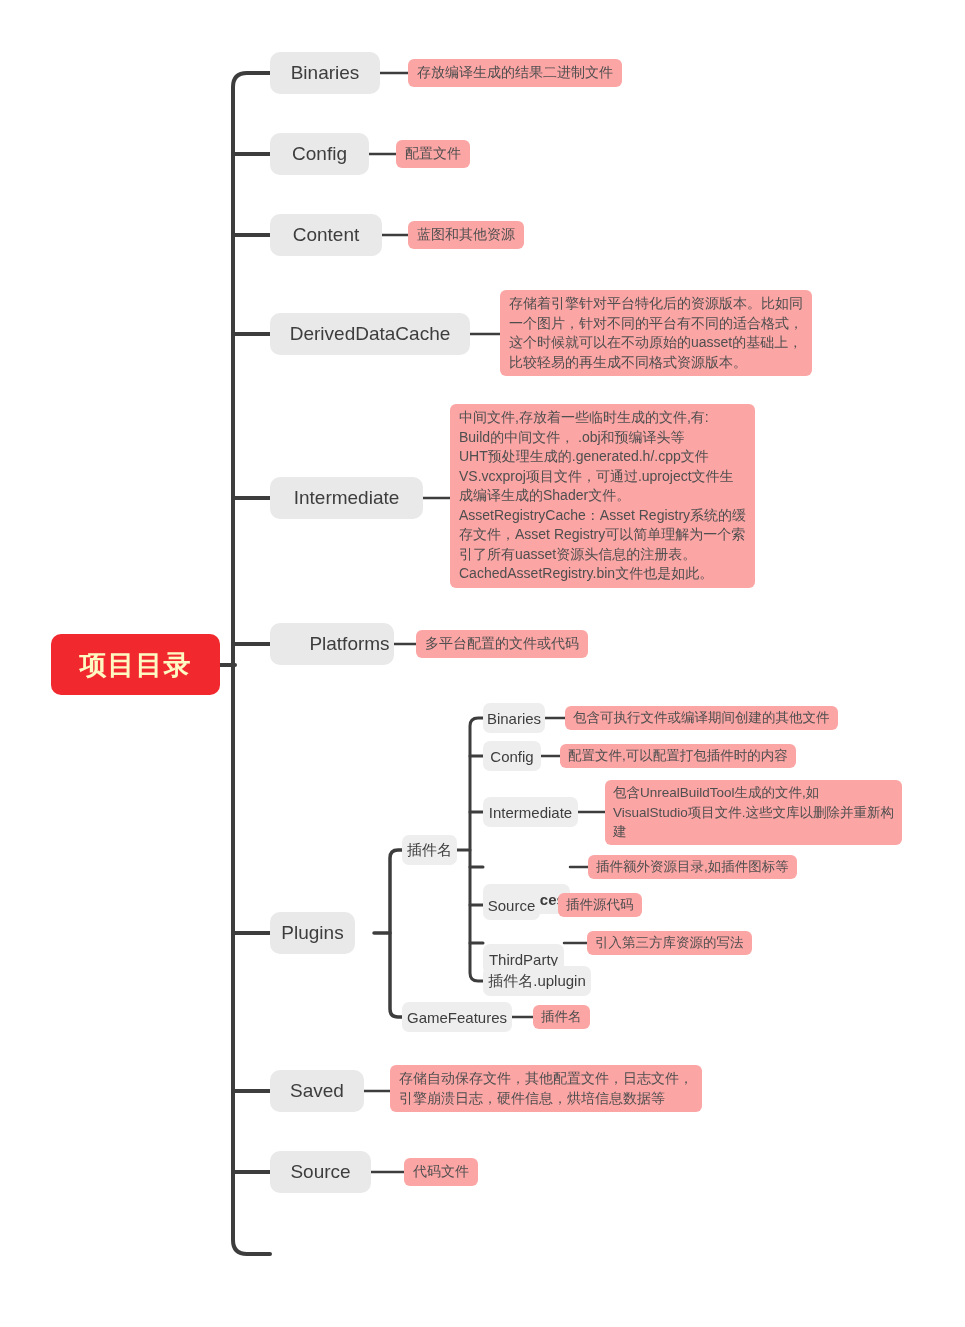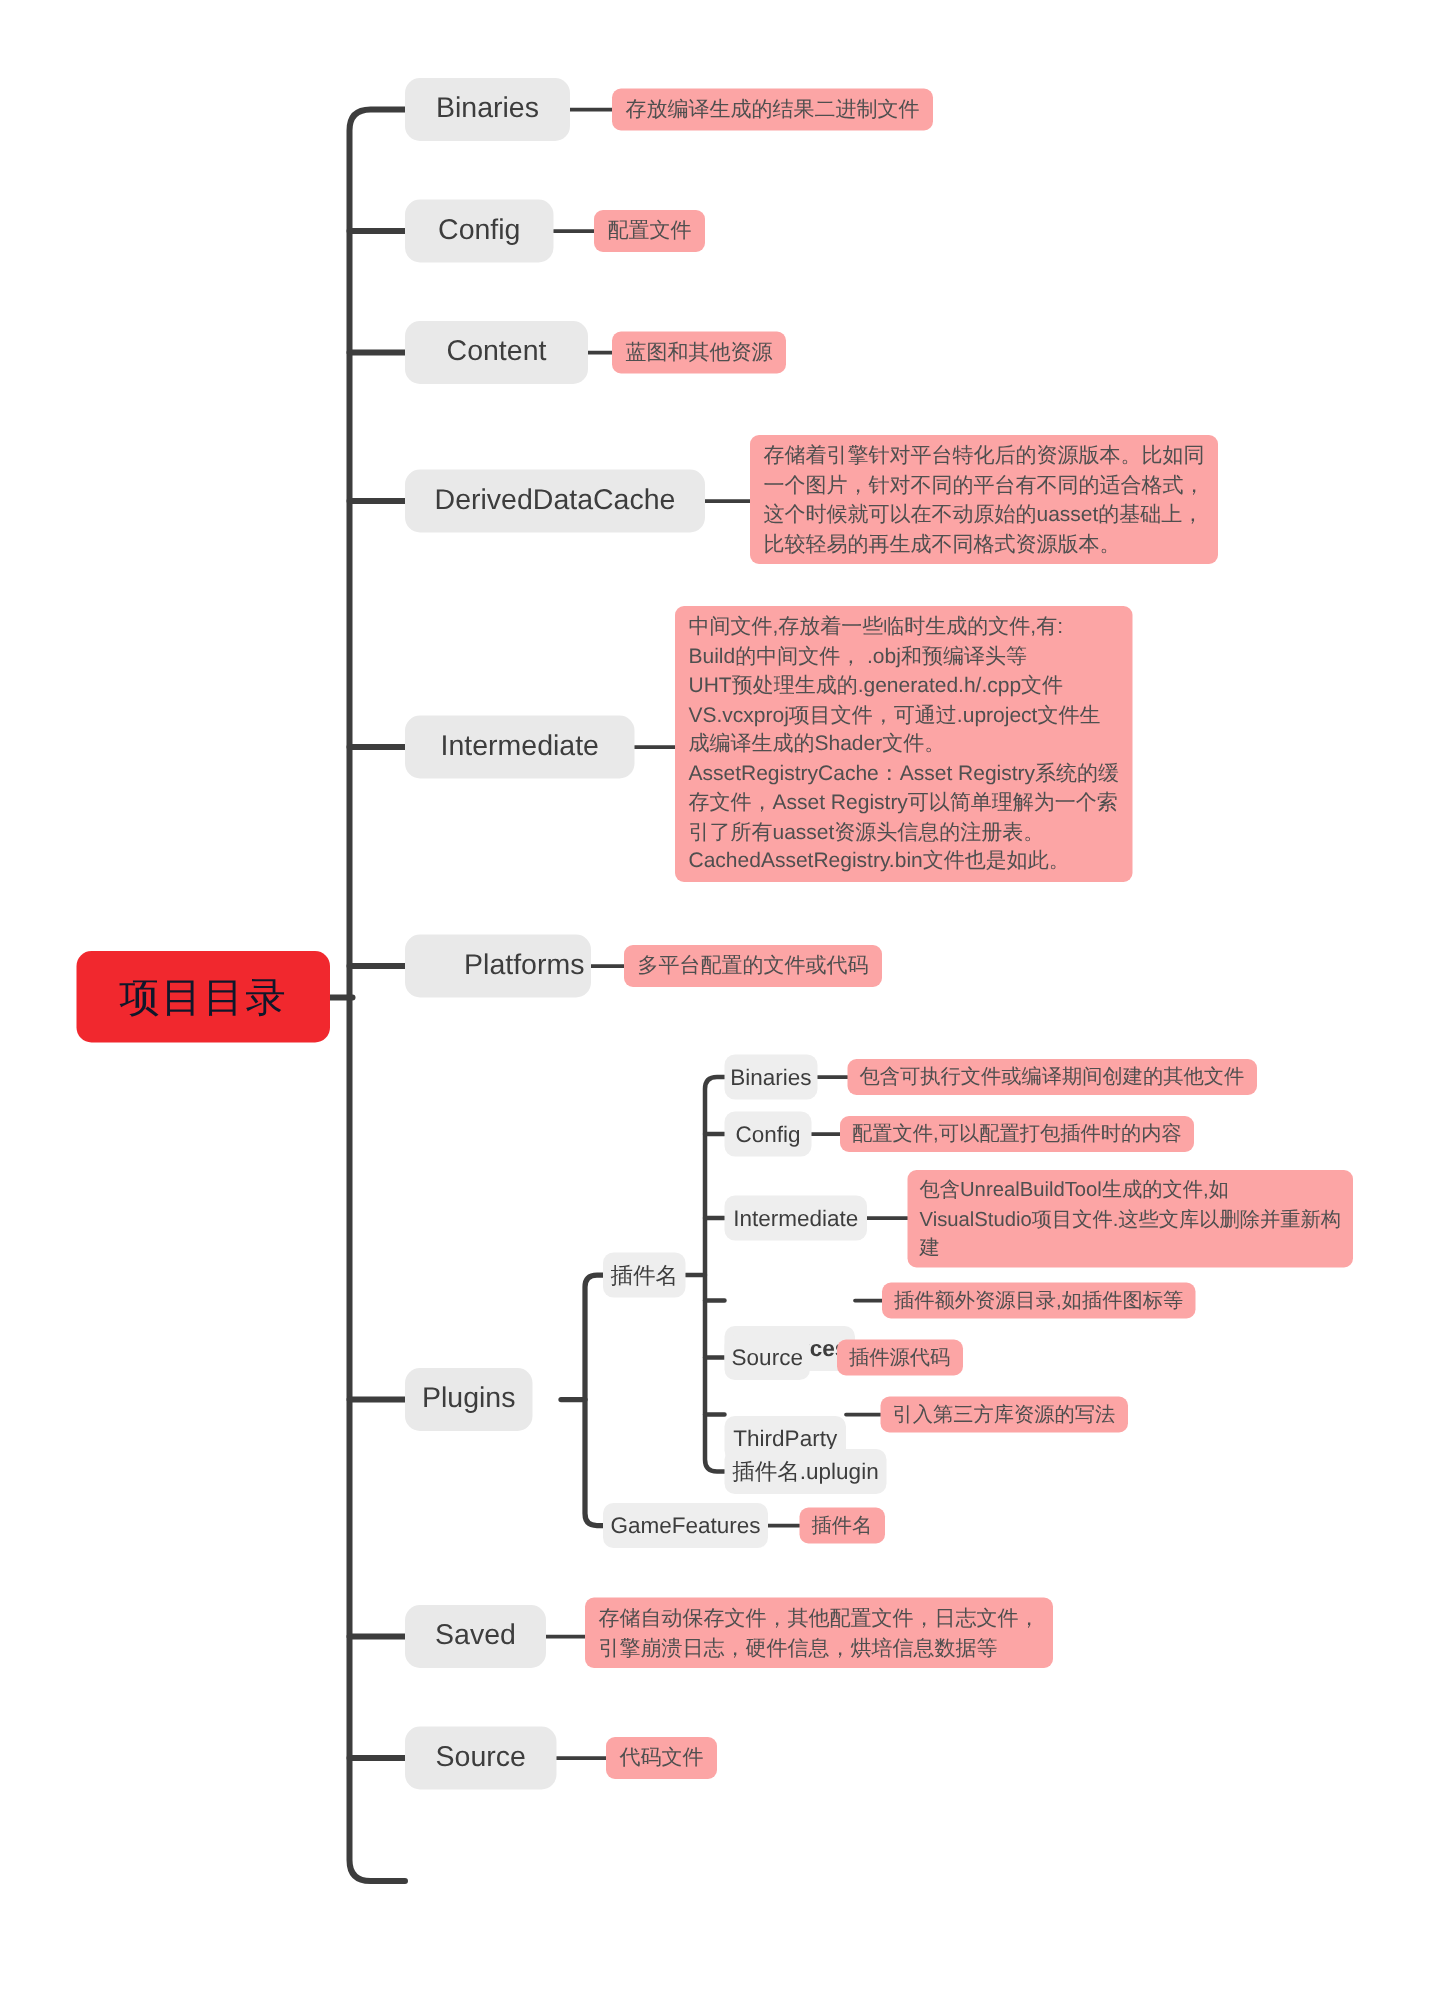--- a/index.html
+++ b/index.html
@@ -2,21 +2,21 @@
 <html><head>
 <meta charset="utf-8">
 <style>
   html,body{margin:0;padding:0;background:#ffffff;}
   body{width:965px;height:1327px;position:relative;font-family:"Liberation Sans","DejaVu Sans",sans-serif;}
   #canvas{position:absolute;left:0;top:0;width:965px;height:1327px;overflow:hidden;}
   svg.links{position:absolute;left:0;top:0;z-index:0;}
   .node{position:absolute;z-index:2;background:#e9e9e9;border-radius:10px;color:#3d3d3d;
         display:flex;align-items:center;justify-content:center;font-size:19px;box-sizing:border-box;}
   .node.small{border-radius:7px;font-size:15px;background:#eeeeee;}
-  .node.root{background:#f1282e;color:#0f172a;font-weight:400;font-size:27px;letter-spacing:1px;border-radius:10px;}
+  .node.root{background:#f1282e;color:#fef9c3;font-weight:700;font-size:27px;letter-spacing:1px;border-radius:10px;}
   .note{position:absolute;z-index:2;background:#fca5a5;border-radius:6px;color:#4f4f4f;
         font-size:14px;line-height:19.5px;padding:4px 9px;white-space:pre-line;box-sizing:border-box;}
   .note.sm{font-size:13.5px;line-height:18px;padding:3px 8px;}
   .note.sm.multi{line-height:19.5px;}
 </style>
 </head>
 <body>
 
 <div id="canvas">
 
@@ -53,21 +53,21 @@
   </svg>
 
   <div class="node root" style="left:51px;top:634px;width:169px;height:61px;">项目目录</div>
 
   <div class="node" style="left:270px;top:52px;width:110px;height:42px;">Binaries</div>
   <div class="note" style="left:408px;top:59px;">存放编译生成的结果二进制文件</div>
 
   <div class="node" style="left:270px;top:133px;width:99px;height:42px;">Config</div>
   <div class="note" style="left:396px;top:140px;">配置文件</div>
 
-  <div class="node" style="left:270px;top:214px;width:122px;height:42px;">Content</div>
+  <div class="node" style="left:270px;top:214px;width:112px;height:42px;">Content</div>
   <div class="note" style="left:408px;top:221px;">蓝图和其他资源</div>
 
   <div class="node" style="left:270px;top:313px;width:200px;height:42px;">DerivedDataCache</div>
   <div class="note" style="left:500px;top:290px;">存储着引擎针对平台特化后的资源版本。比如同
 一个图片，针对不同的平台有不同的适合格式，
 这个时候就可以在不动原始的uasset的基础上，
 比较轻易的再生成不同格式资源版本。</div>
 
   <div class="node" style="left:270px;top:477px;width:153px;height:42px;">Intermediate</div>
   <div class="note" style="left:450px;top:404px;">中间文件,存放着一些临时生成的文件,有:

